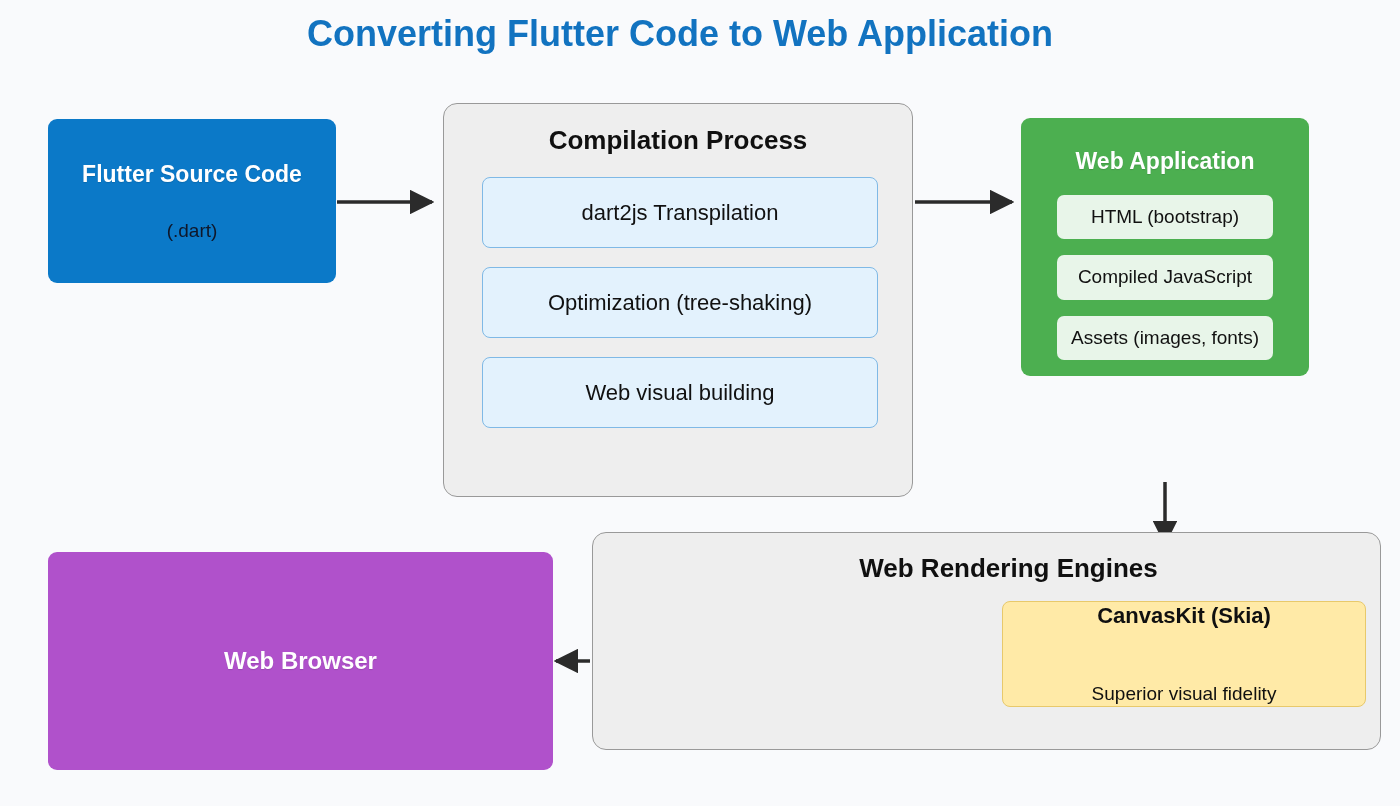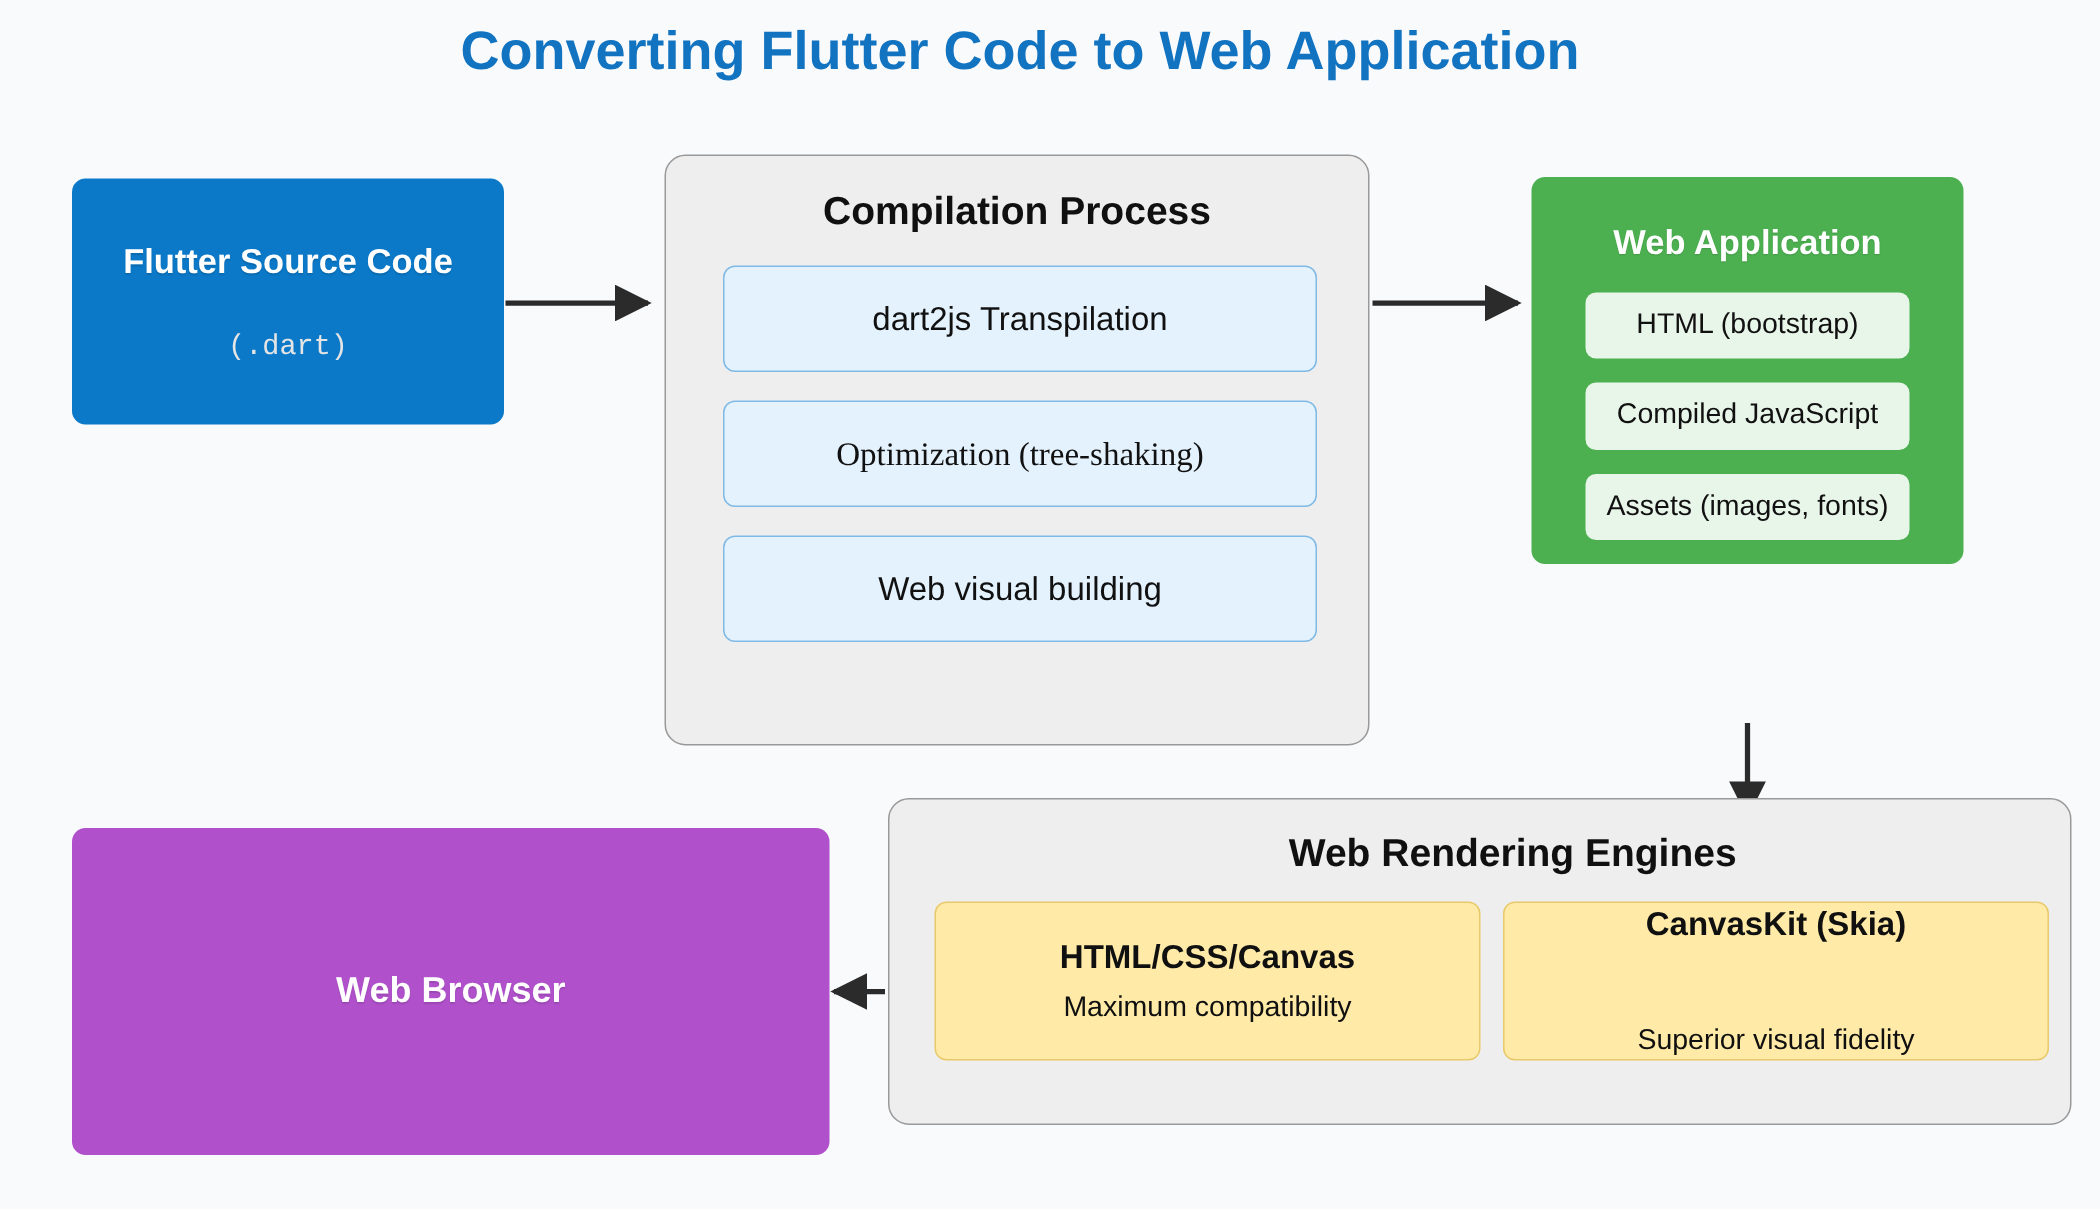--- a/index.html
+++ b/index.html
@@ -38,23 +38,22 @@
     flex-direction: column;
     align-items: center;
     justify-content: center;
   }
   .node .node-title {
     color: #ffffff;
     font-weight: bold;
     text-shadow: 0 1px 1px rgba(0,0,0,.12);
   }
   .node .node-sub {
-    color: #e5e5e5;
+    color: #0f172a;
     font-weight: normal;
-    font-family: Liberation Mono, monospace;
   }
 
   
   #source-node {
     left: 48px; top: 119px;
     width: 288px; height: 164px;
     background: #0b79c8;
     gap: 25px;
   }
   #source-node .node-title { font-size: 23px; }
@@ -122,21 +121,21 @@
     border: 1.6px solid #7fb9e6;
     border-radius: 8px;
     display: flex;
     align-items: center;
     justify-content: center;
     color: #111111;
     font-size: 22px;
     white-space: nowrap;
   }
   .chip-blue.b0 { top: 73px; }
-  .chip-blue.b1 { top: 163px; font-family: Liberation Serif, serif; }
+  .chip-blue.b1 { top: 163px; }
   .chip-blue.b2 { top: 253px; }
 
   #render-panel {
     left: 592px; top: 532px;
     width: 789px; height: 218px; padding-left: 44px;
   }
   #render-panel .panel-title { margin-top: 20px; }
 
   .chip-yellow {
     position: absolute;
@@ -217,24 +216,20 @@
     <div class="chip-green">Assets (images, fonts)</div>
   </div>
 
   <div class="node" id="browser-node">
     <div class="node-title">Web Browser</div>
   </div>
 
   <div class="panel" id="render-panel">
     <div class="panel-title">Web Rendering Engines</div>
 
-    <div class="chip-yellow y0">
-      <div class="ct">HTML/CSS/Canvas</div>
-      <div class="cs">Maximum compatibility</div>
-    </div>
 
     <div class="chip-yellow y1">
       <div class="ct">CanvasKit (Skia)</div>
       <div class="cs">Superior visual fidelity</div>
     </div>
   </div>
 
 </div>
 
 </body></html>

